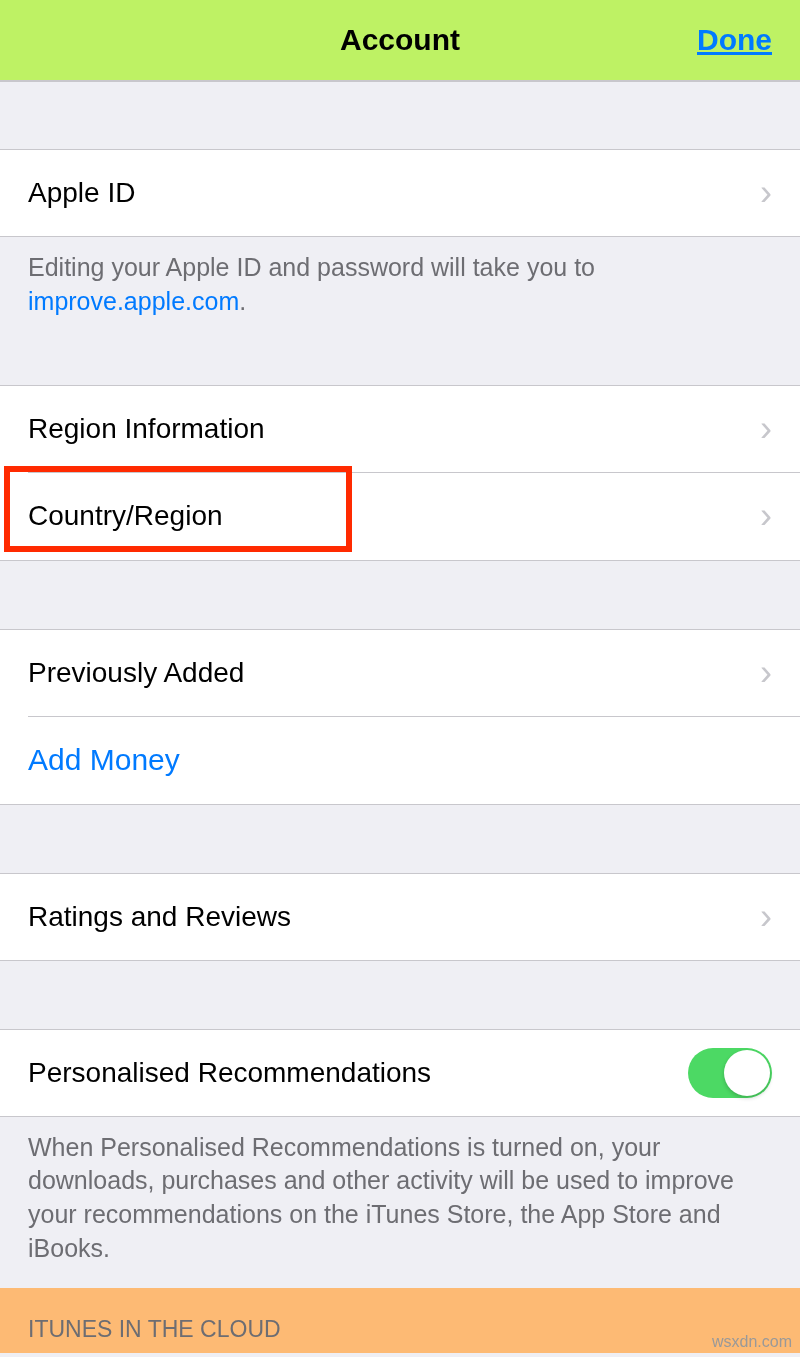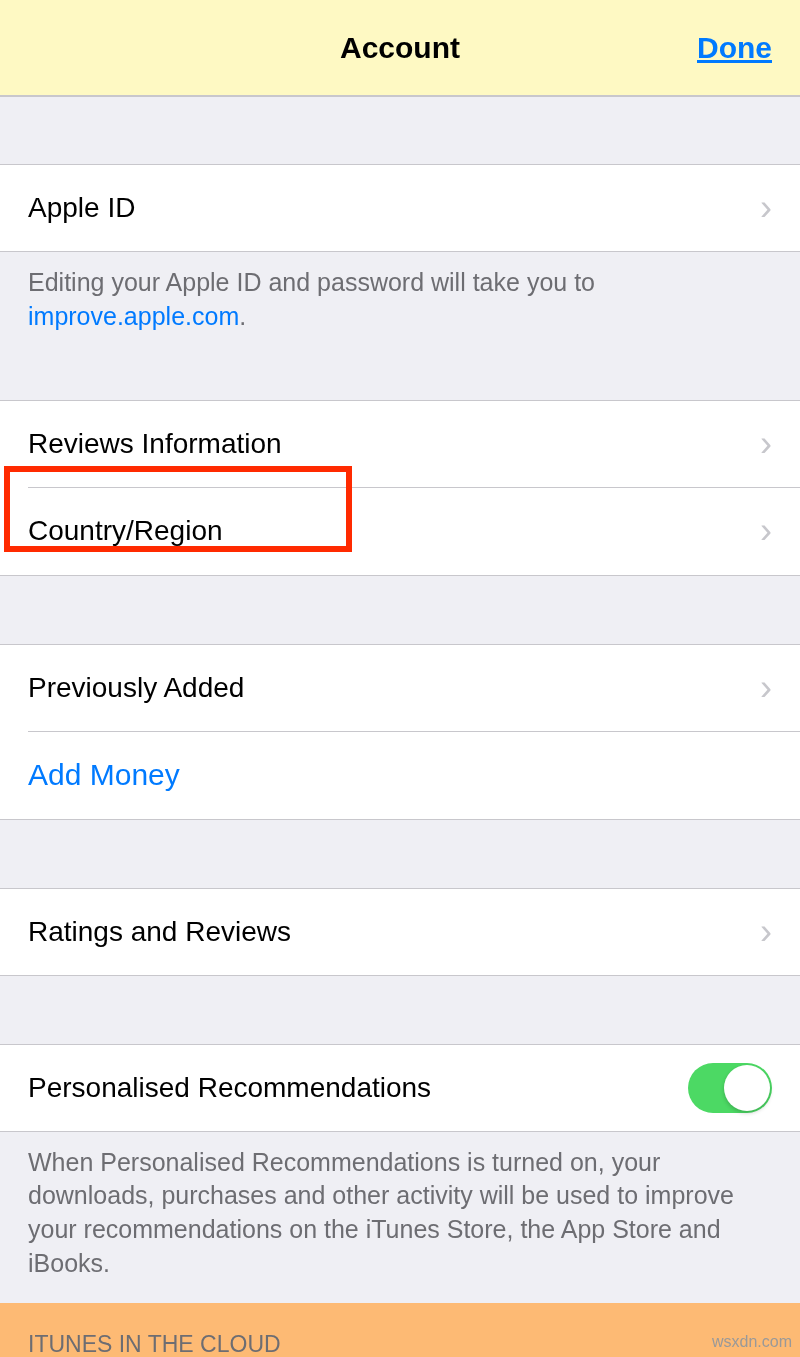--- a/index.html
+++ b/index.html
@@ -9,22 +9,22 @@
       font-family: -apple-system, BlinkMacSystemFont, "Helvetica Neue", Arial, sans-serif;
       -webkit-font-smoothing: antialiased;
     }
     body {
       width: 800px;
       height: 1357px;
       background: #efeff4;
       position: relative;
     }
     .nav-bar {
-      height: 96px;
-      background: #fef9c3;
+      height: 81px;
+      background: #bef264;
       border-bottom: 1px solid #c8c7cc;
       display: flex;
       align-items: center;
       justify-content: center;
       position: relative;
     }
     .nav-title {
       font-size: 30px;
       font-weight: 600;
       color: #000;
@@ -162,21 +162,21 @@
 </div>
 
 <div class="footer-text">
   <span>Editing your Apple ID and password will take you to </span><span class="footer-link">improve.apple.com</span><span>.</span>
 </div>
 
 <div style="height:44px;background:#efeff4"></div>
 
 <div class="row-group">
   <div class="row">
-    <span class="row-label">Reviews Information</span>
+    <span class="row-label">Region Information</span>
     <span class="chevron">›</span>
   </div>
   <div class="row">
     <span class="row-label">Country/Region</span>
     <span class="chevron">›</span>
   </div>
 </div>
 
 <div style="height:68px;background:#efeff4"></div>
 

